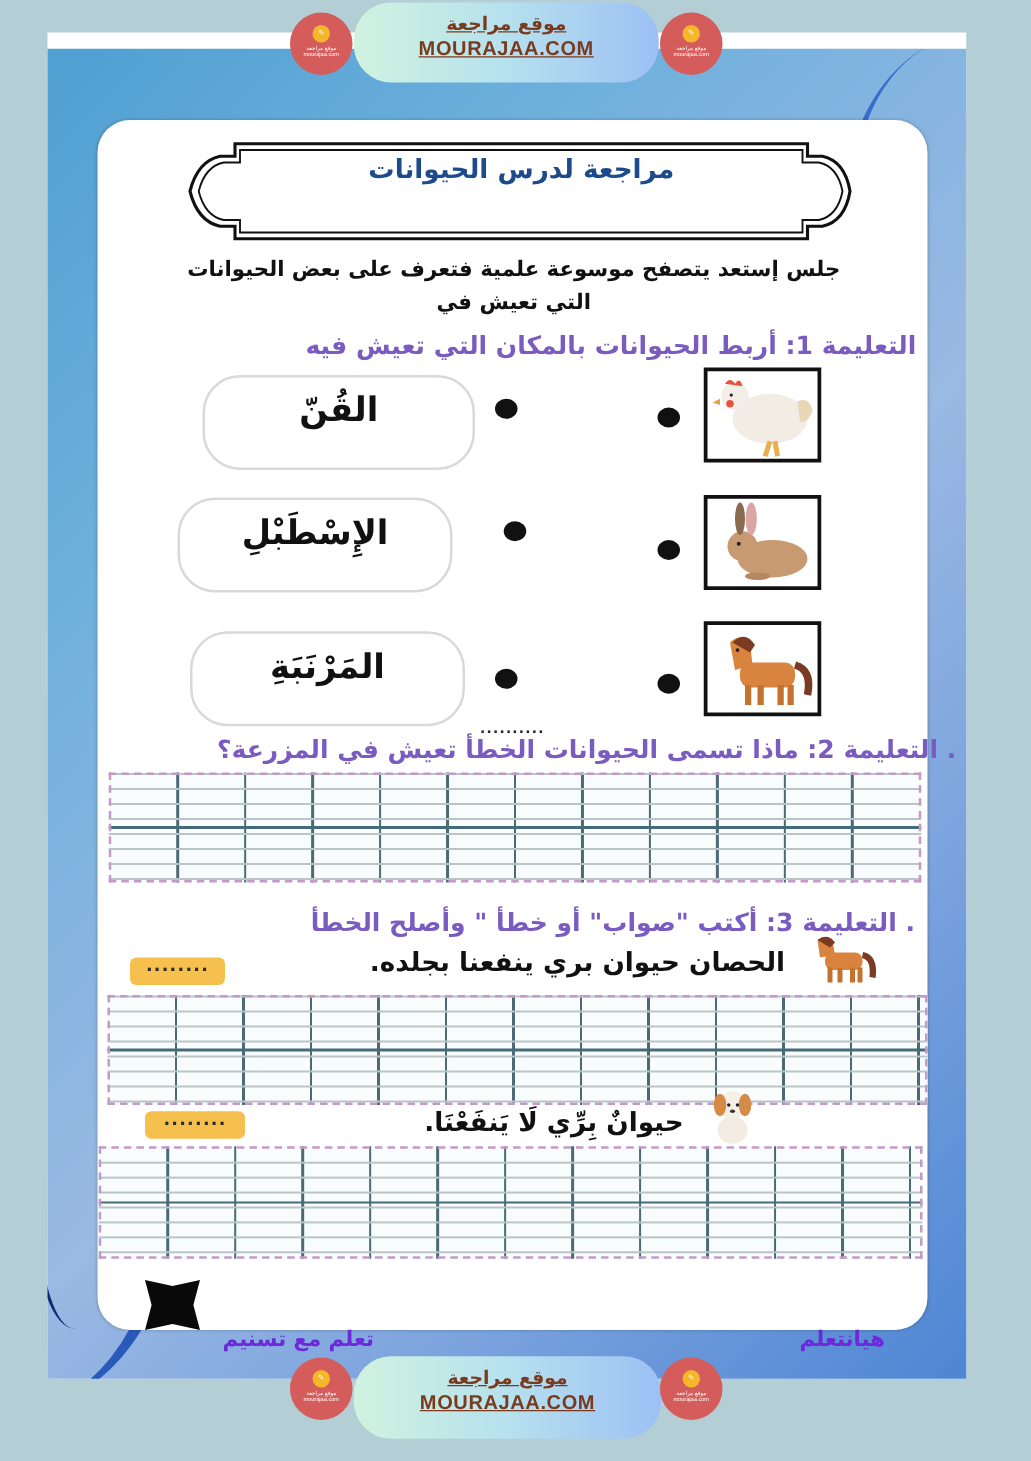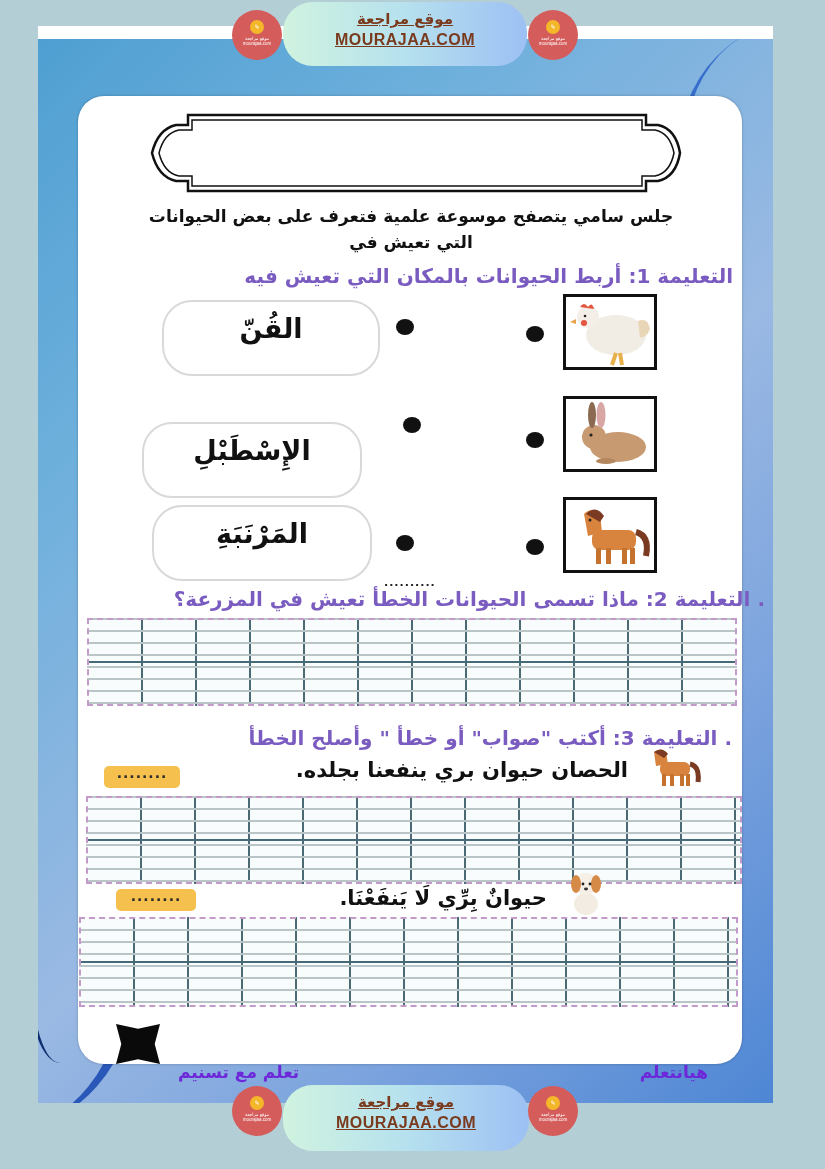--- a/index.html
+++ b/index.html
@@ -155,30 +155,31 @@
 
   <div class="sheet"></div>
 </div>
 
 <div class="title-frame">
   <svg width="538" height="84" viewBox="0 0 538 84">
     <path d="M40 4 H498 V14 H510 Q528 18 532 42 Q528 66 510 70 H498 V80 H40 V70 H28 Q10 66 4 42 Q10 18 28 14 H40 Z" fill="none" stroke="#111" stroke-width="2.5"></path>
     <path d="M44 9 H494 V19 H507 Q522 22 526 42 Q522 62 507 65 H494 V75 H44 V65 H31 Q16 62 11 42 Q16 22 31 19 H44 Z" fill="none" stroke="#111" stroke-width="1.5"></path>
   </svg>
   <div class="title-text">
+    <span class="t2">مراجعة لدرس الحيوانات</span>
   </div>
 </div>
 
-<div class="intro" style="top:206px;">جلس سامي يتصفح موسوعة علمية فتعرف على بعض الحيوانات</div>
+<div class="intro" style="top:206px;">جلس إستعد يتصفح موسوعة علمية فتعرف على بعض الحيوانات</div>
 <div class="intro" style="top:232px;">التي تعيش في</div>
 
 <div class="instr" style="right:92px; top:264px;">التعليمة 1: أربط الحيوانات بالمكان التي تعيش فيه</div>
 
 <div class="pill" style="left:162px; top:300px; width:218px;">القُنّ</div>
-<div class="pill" style="left:142px; top:398px; width:220px;margin-top:24px;">الإِسْطَبْلِ</div>
+<div class="pill" style="left:142px; top:398px; width:220px;">الإِسْطَبْلِ</div>
 <div class="pill" style="left:152px; top:505px; width:220px;">المَرْنَبَةِ</div>
 
 <div class="dot-b" style="left:396px; top:319px;"></div>
 <div class="dot-b" style="left:403px; top:417px;"></div>
 <div class="dot-b" style="left:396px; top:535px;"></div>
 
 <div class="dot-b" style="left:526px; top:326px;"></div>
 <div class="dot-b" style="left:526px; top:432px;"></div>
 <div class="dot-b" style="left:526px; top:539px;"></div>
 

